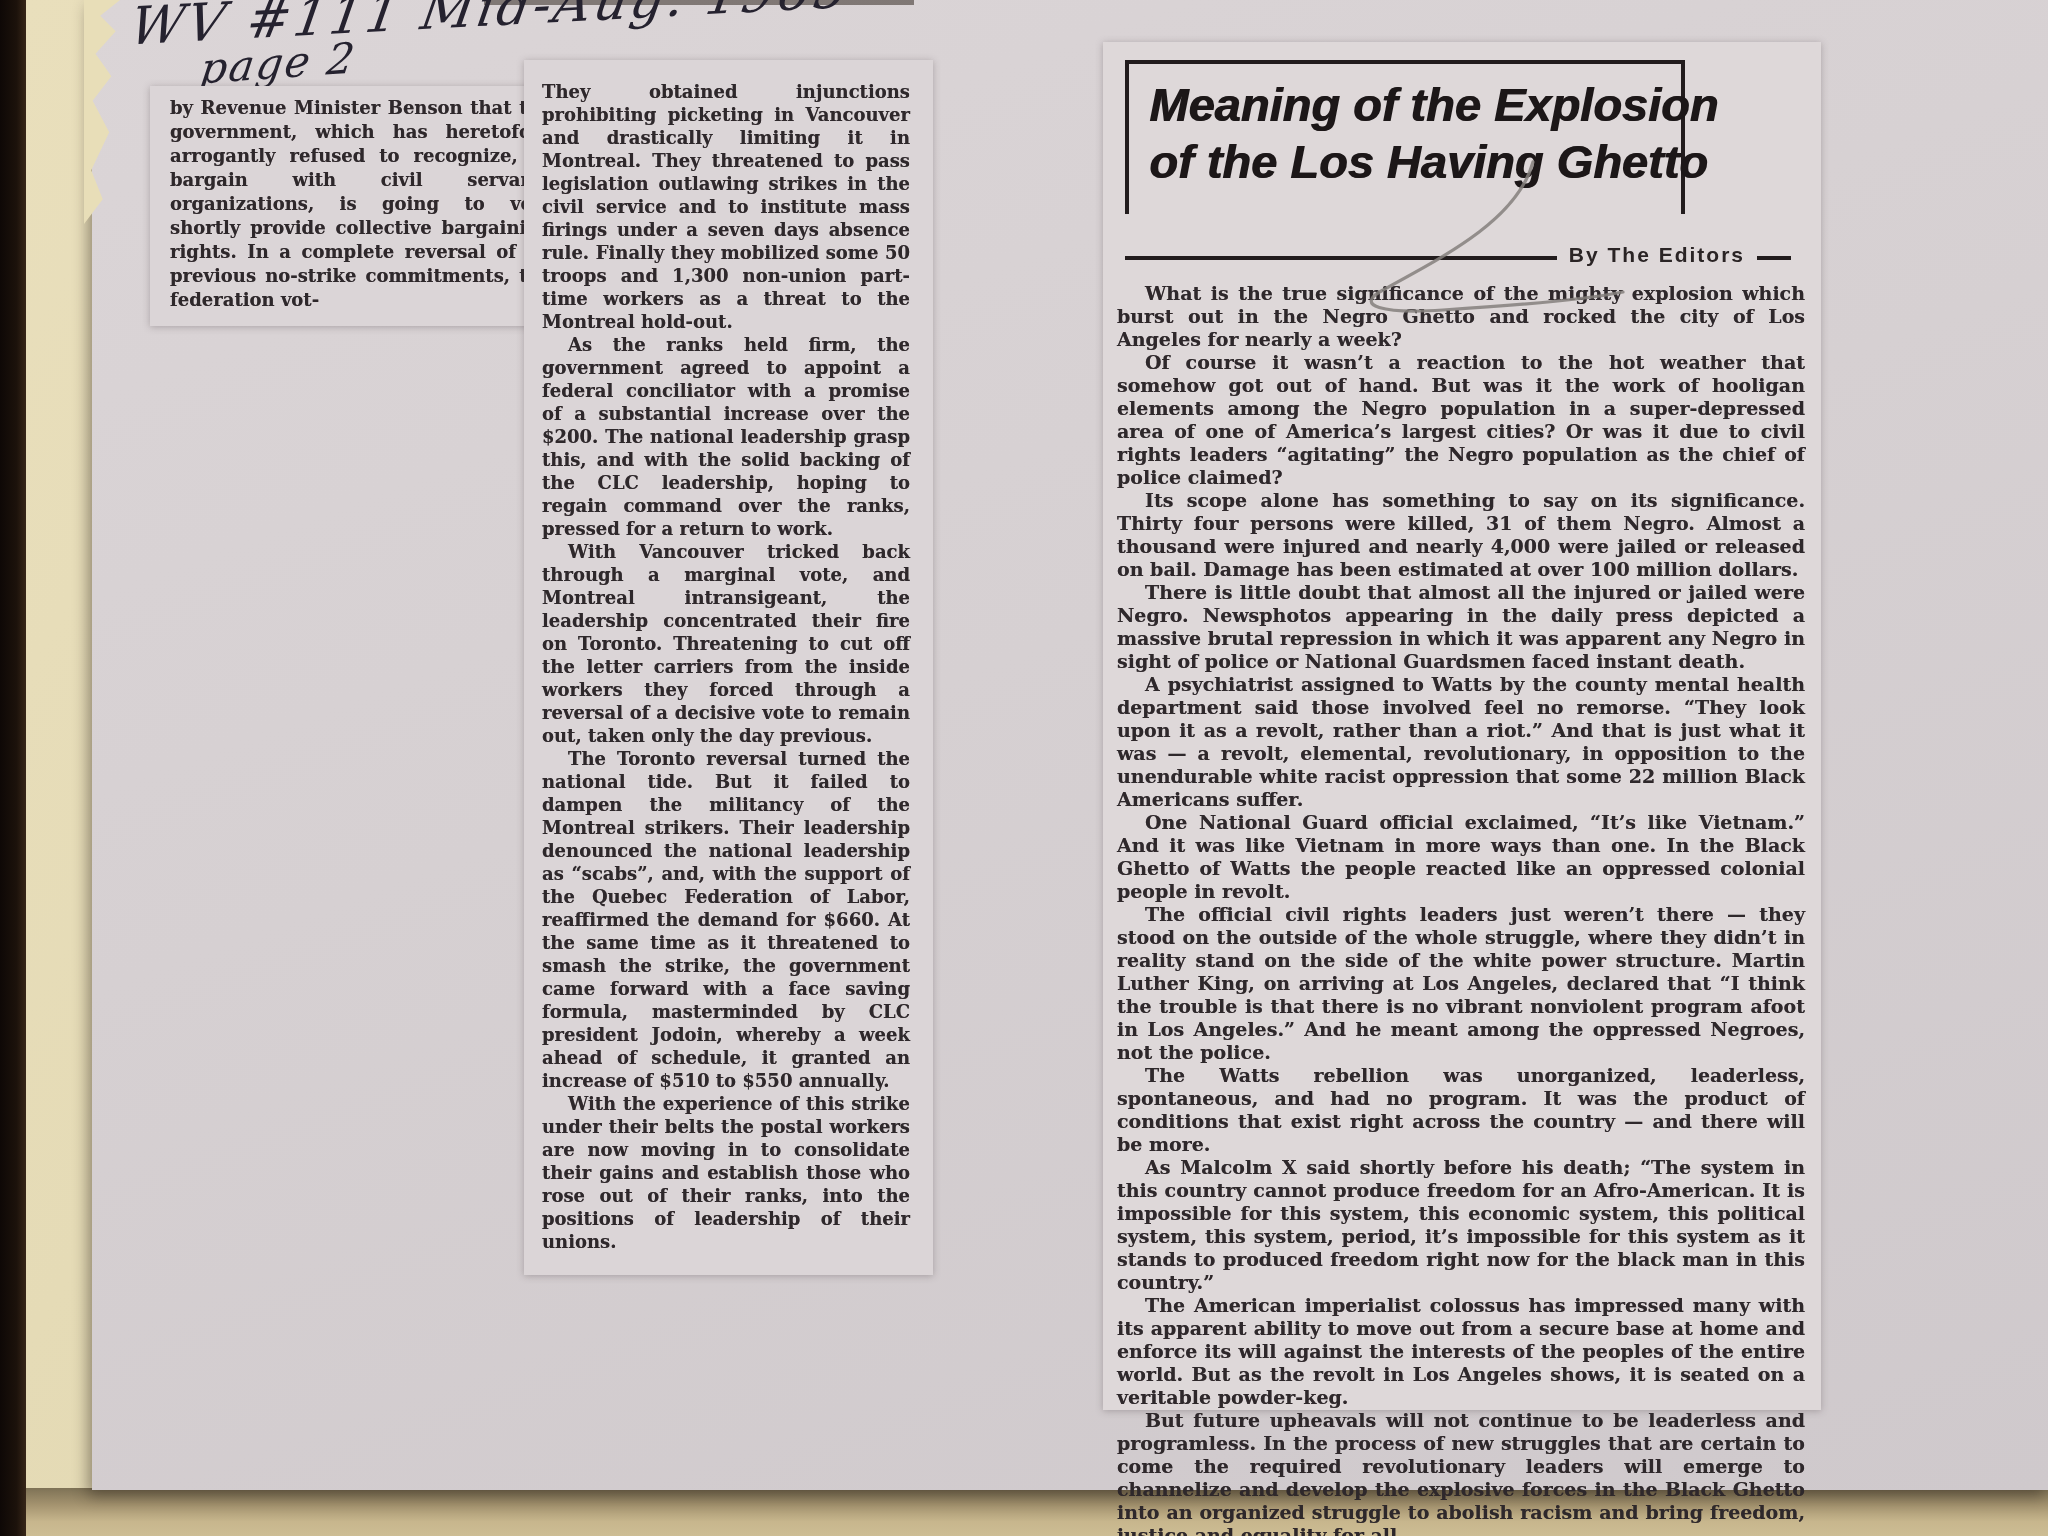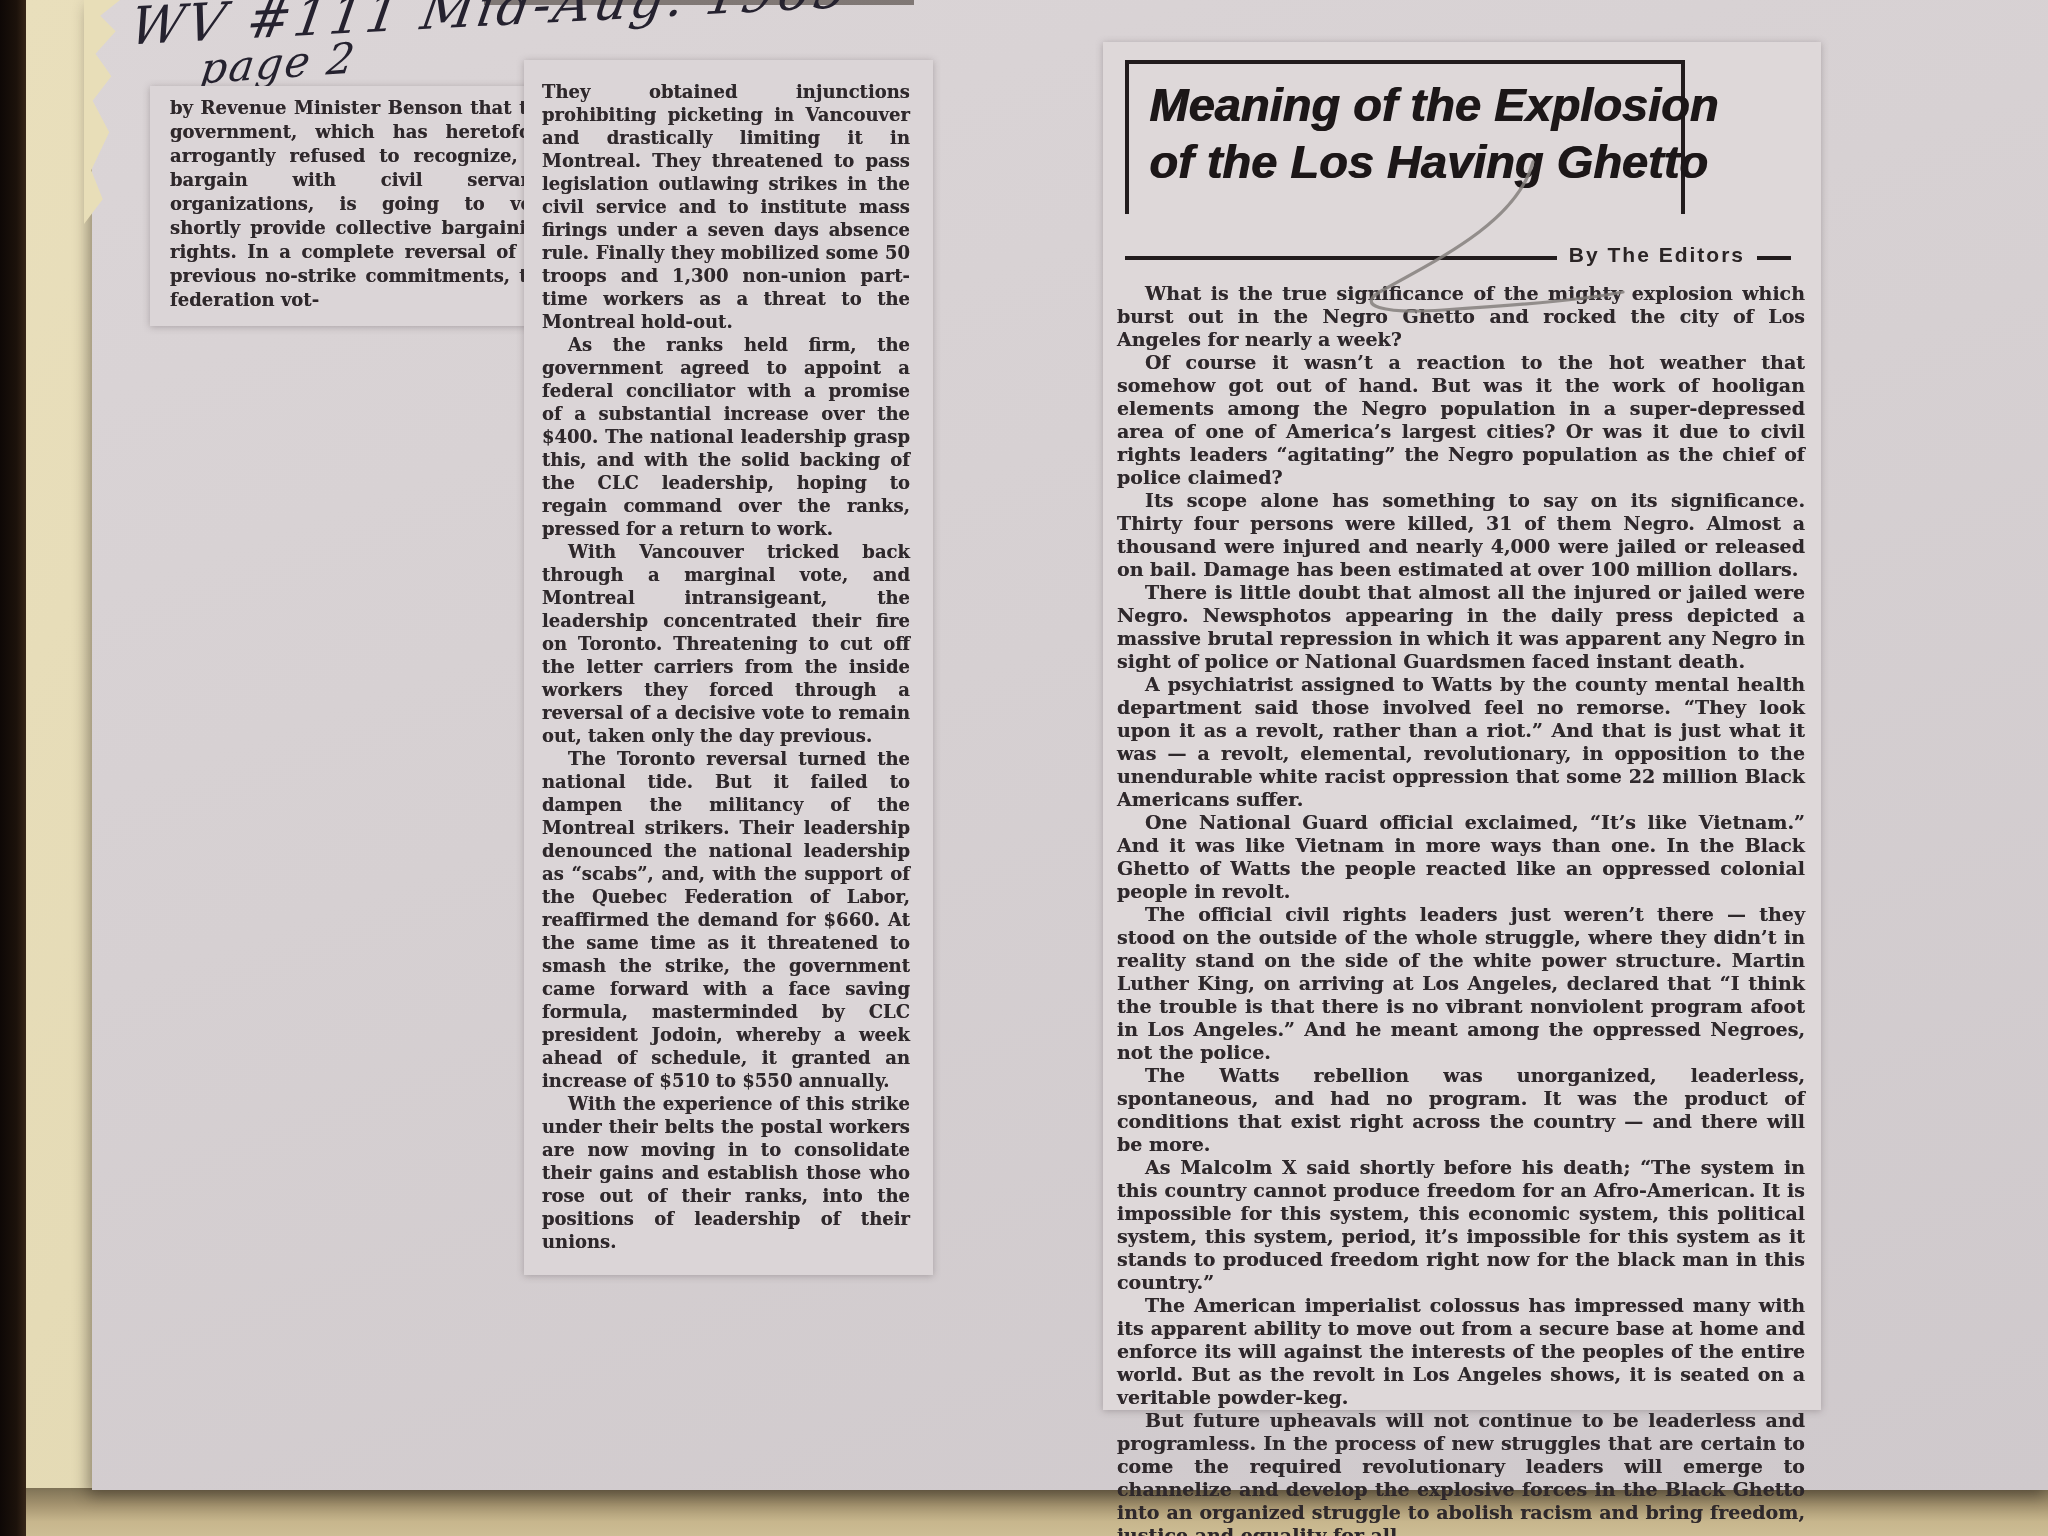--- a/index.html
+++ b/index.html
@@ -108,21 +108,21 @@
 
     <div class="clip left-clip continuation">
       <div class="col newsprint">
           <p>by Revenue Minister Benson that the government, which has heretofore arrogantly refused to recognize, to bargain with civil servants organizations, is going to very shortly provide collective bargaining rights. In a complete reversal of all previous no-strike commitments, the federation vot-</p>
         </div>
     </div>
 
     <div class="clip mid-clip continuation">
       <div class="col newsprint">
           <p>They obtained injunctions prohibiting picketing in Vancouver and drastically limiting it in Montreal. They threatened to pass legislation outlawing strikes in the civil service and to institute mass firings under a seven days absence rule. Finally they mobilized some 50 troops and 1,300 non-union part-time workers as a threat to the Montreal hold-out.</p>
-          <p>As the ranks held firm, the government agreed to appoint a federal conciliator with a promise of a substantial increase over the $400. The national leadership grasp this, and with the solid backing of the CLC leadership, hoping to regain command over the ranks, pressed for a return to work.</p>
+          <p>As the ranks held firm, the government agreed to appoint a federal conciliator with a promise of a substantial increase over the $200. The national leadership grasp this, and with the solid backing of the CLC leadership, hoping to regain command over the ranks, pressed for a return to work.</p>
           <p>With Vancouver tricked back through a marginal vote, and Montreal intransigeant, the leadership concentrated their fire on Toronto. Threatening to cut off the letter carriers from the inside workers they forced through a reversal of a decisive vote to remain out, taken only the day previous.</p>
           <p>The Toronto reversal turned the national tide. But it failed to dampen the militancy of the Montreal strikers. Their leadership denounced the national leadership as “scabs”, and, with the support of the Quebec Federation of Labor, reaffirmed the demand for $660. At the same time as it threatened to smash the strike, the government came forward with a face saving formula, masterminded by CLC president Jodoin, whereby a week ahead of schedule, it granted an increase of $510 to $550 annually.</p>
           <p>With the experience of this strike under their belts the postal workers are now moving in to consolidate their gains and establish those who rose out of their ranks, into the positions of leadership of their unions.</p>
         </div>
     </div>
 
     <div class="clip right-clip">
       <div class="headline-box">
         <div class="headline">Meaning of the Explosion</div>
         <div class="headline">of the Los Having Ghetto</div>

